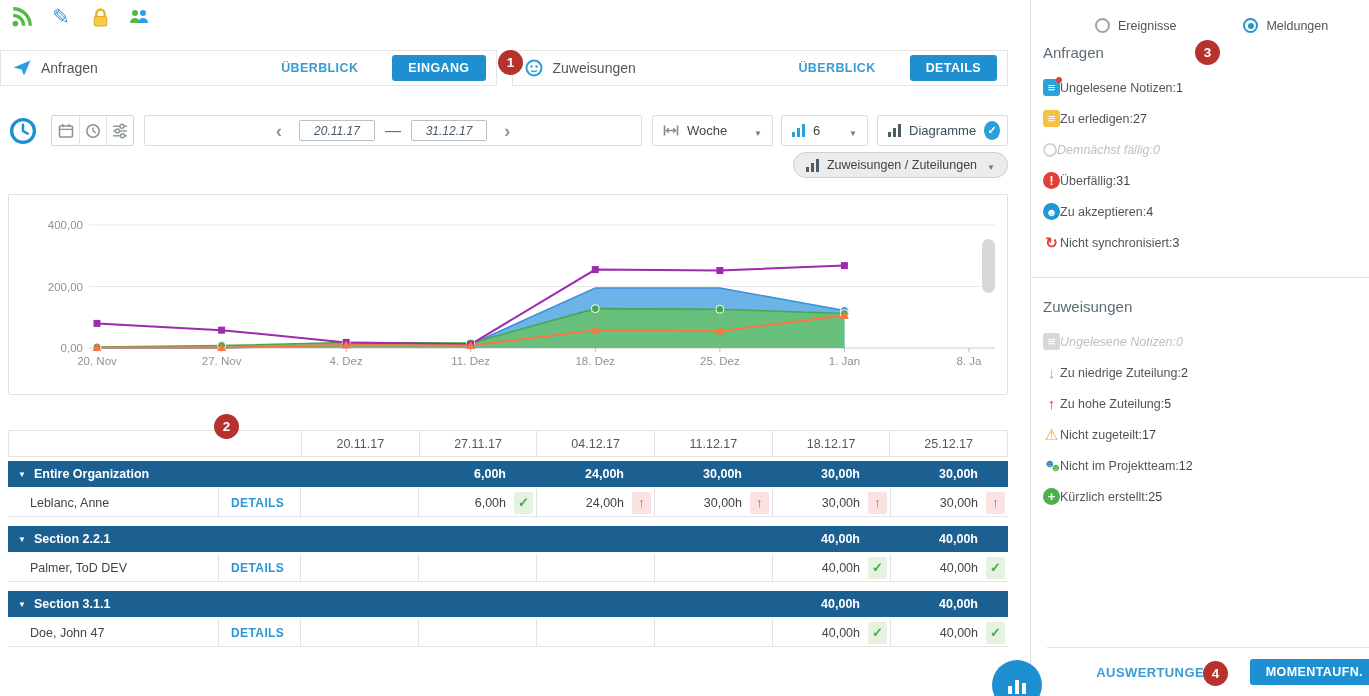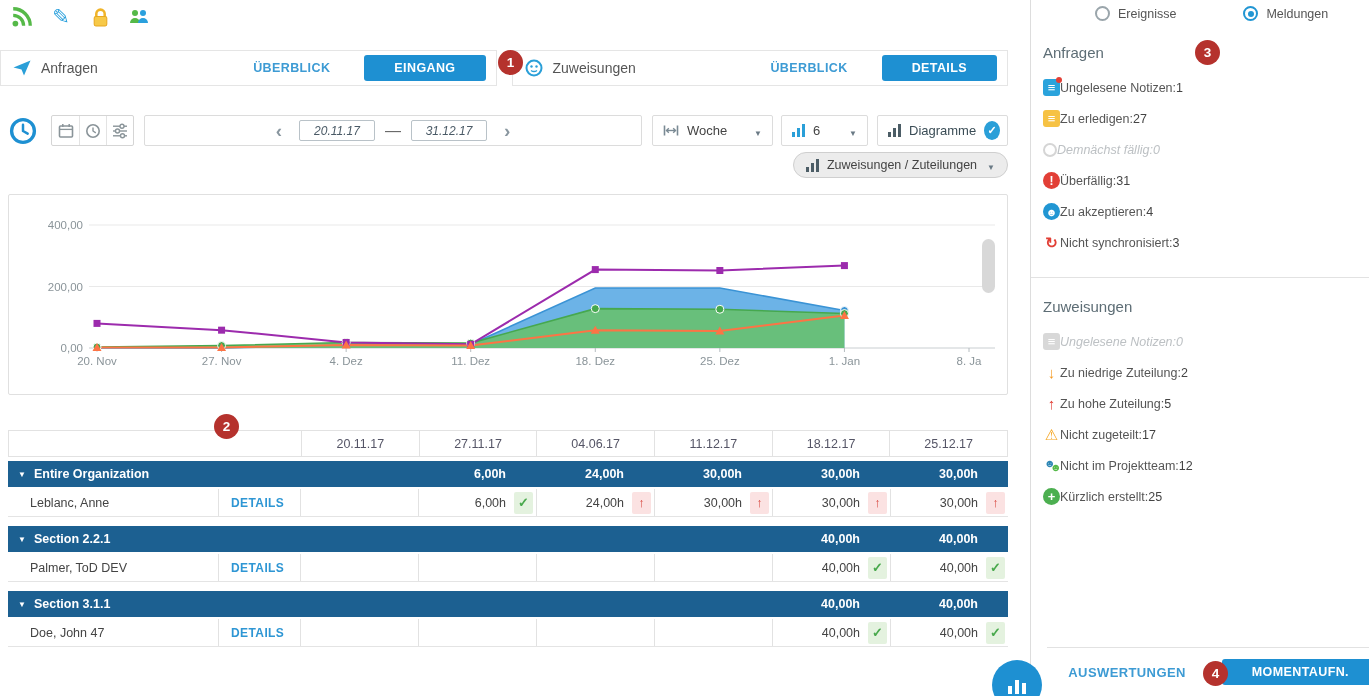--- a/index.html
+++ b/index.html
@@ -15,21 +15,21 @@
 
   
   .panels { position:absolute; top:50px; left:0; width:1008px; display:flex; gap:15px; }
   .panel { flex:1; height:36px; border:1px solid #e5e5e5; background:#fff; display:flex; align-items:center; padding:0 10px; }
   .p-ico { width:22px; height:20px; display:flex; align-items:center; justify-content:center; }
   .panel-title { font-size:14px; color:#555; margin-left:8px; }
   .spacer { flex:1; }
   .link-btn { color:#3d9bd4; font-weight:bold; font-size:12.5px; letter-spacing:.4px; cursor:pointer; }
   .panel .link-btn { margin-right:34px; }
   .solid-btn { background:#1e90d2; color:#fff; font-weight:bold; font-size:12.5px; letter-spacing:.4px;
-    padding:6px 30px; border-radius:3px; cursor:pointer; white-space:nowrap; }
+    padding:6px 16px; border-radius:3px; cursor:pointer; white-space:nowrap; }
 
   
   .filter1 { position:absolute; top:114px; left:8px; width:1000px; height:33px; display:flex; align-items:center; }
   .f-clock { width:30px; height:31px; display:flex; align-items:center; justify-content:center; margin-right:13px; cursor:pointer; }
   .f-seg { display:flex; border:1px solid #d5d5d5; border-radius:2px; height:31px; margin-right:10px; background:#fff; }
   .seg { width:27px; display:flex; align-items:center; justify-content:center; border-left:1px solid #e3e3e3; cursor:pointer; }
   .seg:first-child { border-left:none; }
   .f-range { width:498px; height:31px; border:1px solid #dcdcdc; border-radius:2px; display:flex;
     align-items:center; justify-content:center; gap:10px; margin-right:10px; }
   .nav-arrow { color:#8a97a0; font-size:19px; font-weight:bold; padding:0 7px; cursor:pointer; line-height:1; }
@@ -97,21 +97,21 @@
   
   .ann { position:absolute; width:25px; height:25px; border-radius:50%; background:#b5322d; color:#fff;
     font-weight:bold; font-size:13.5px; display:flex; align-items:center; justify-content:center; z-index:60; }
   #ann1 { left:498px; top:50px; }
   #ann2 { left:214px; top:414px; }
   #ann3 { left:1195px; top:40px; }
   #ann4 { left:1203px; top:661px; }
 
   
   .sidebar { position:absolute; left:1030px; top:0; width:339px; height:696px; border-left:1px solid #ddd; background:#fff; }
-  .sb-radios { position:absolute; top:6px; left:0; width:100%; display:flex; align-items:center; }
+  .sb-radios { position:absolute; top:18px; left:0; width:100%; display:flex; align-items:center; }
   .radio-group { display:flex; align-items:center; cursor:pointer; }
   .radio-group:first-child { margin-left:64px; }
   .radio-group:last-child { margin-left:67px; }
   .radio { width:15px; height:15px; border:2px solid #9aa5ab; border-radius:50%; position:relative; flex:none; }
   .radio.checked { border-color:#2196d3; }
   .radio.checked::after { content:""; position:absolute; left:2.5px; top:2.5px; width:6px; height:6px;
     border-radius:50%; background:#2196d3; }
   .radio-label { font-size:12.5px; color:#555; margin-left:8px; }
   .sb-section { position:absolute; left:12px; right:6px; }
   #sec0 { top:44px; } #sec1 { top:298px; }
@@ -354,21 +354,21 @@
       </svg>
     <div class="scroll-pill"></div>
   </div>
 
   <div class="grid" id="grid">
       <div class="g-row g-head">
         <div class="g-name"></div>
         <div class="g-det"></div>
         <div class="g-cell">20.11.17</div>
         <div class="g-cell">27.11.17</div>
-        <div class="g-cell">04.06.17</div>
+        <div class="g-cell">04.12.17</div>
         <div class="g-cell">11.12.17</div>
         <div class="g-cell">18.12.17</div>
         <div class="g-cell">25.12.17</div>
       </div>
       <div class="g-row g-group">
         <div class="g-name">
           <span class="chev"></span>
           <span>Entire Organization</span>
         </div>
         <div class="g-det"></div>

